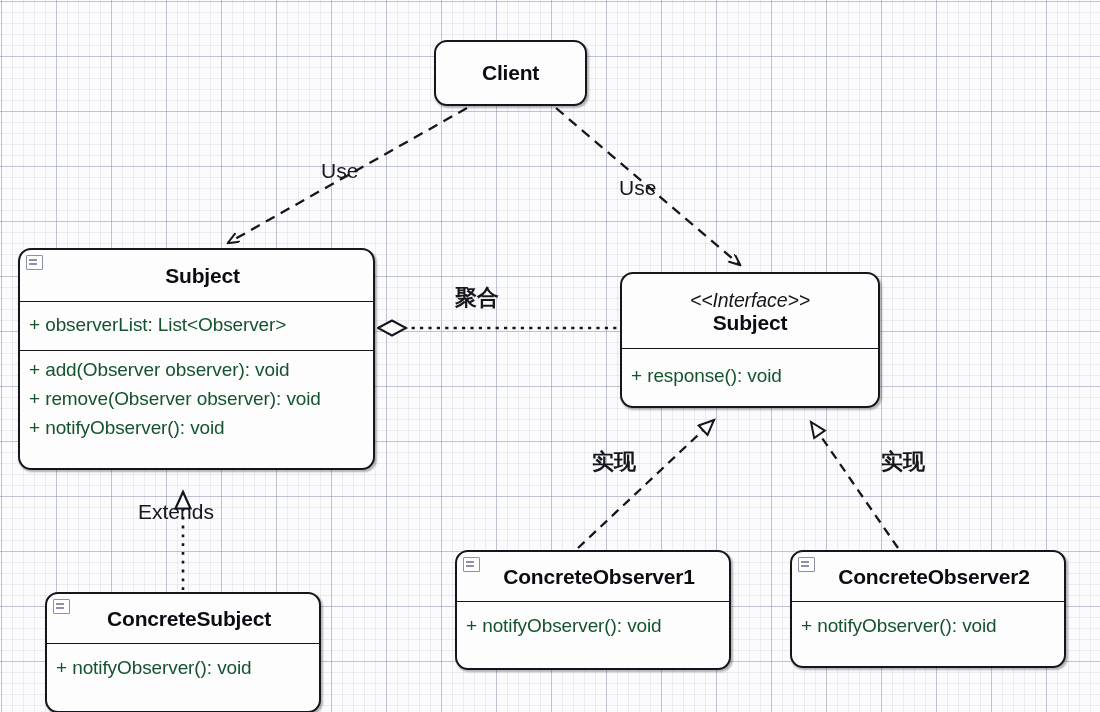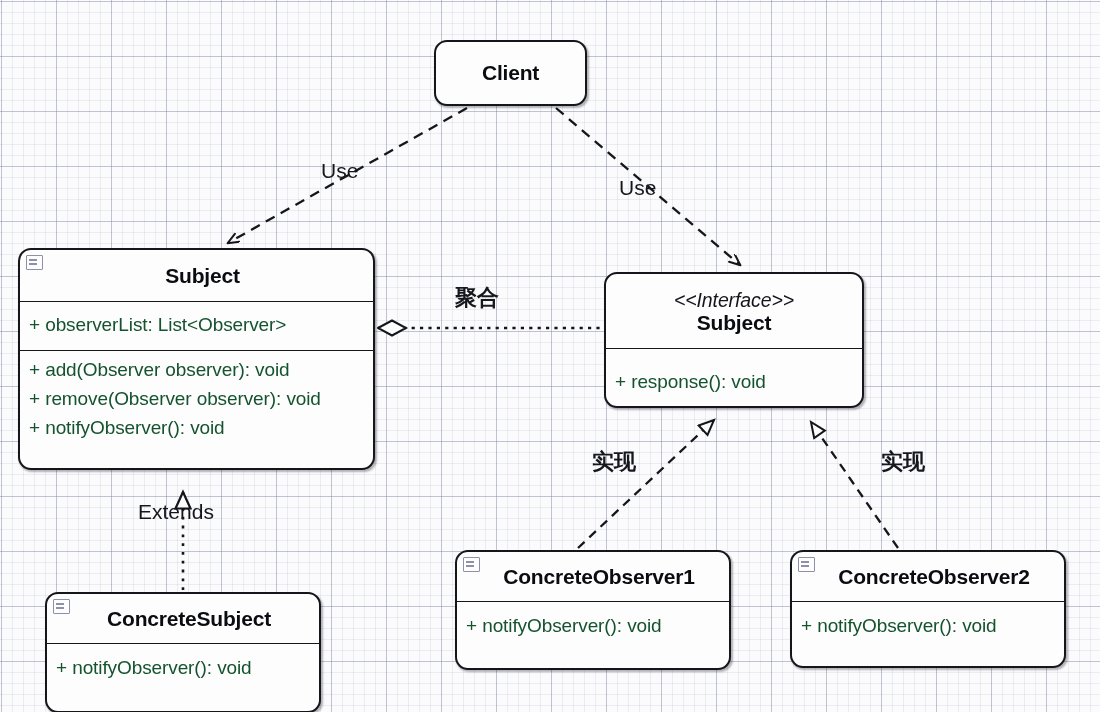--- a/index.html
+++ b/index.html
@@ -123,30 +123,30 @@
   }
   .edge-label.cjk {
     font-family: "DejaVu Sans", "Liberation Sans", sans-serif;
     font-size: 22px;
     font-weight: 700;
   }
 
   
   #box-client      { left: 434px; top: 40px;  width: 153px; height: 66px; }
   #box-subject     { left: 18px;  top: 248px; width: 357px; height: 222px; }
-  #box-observer    { left: 604px; top: 272px; width: 260px; height: 136px; }
+  #box-observer    { left: 620px; top: 272px; width: 260px; height: 136px; }
   #box-concretesubject  { left: 45px;  top: 592px; width: 276px; height: 121px; }
   #box-concreteobserver1{ left: 455px; top: 550px; width: 276px; height: 120px; }
   #box-concreteobserver2{ left: 790px; top: 550px; width: 276px; height: 118px; }
 
   #box-client .cmp-title        { height: 100%; }
   #box-subject .cmp-title       { height: 51px; }
   #box-subject .cmp-attrs       { height: 49px; padding-top: 9px; }
   #box-observer .cmp-title      { height: 74px; padding-top: 2px; }
-  #box-observer .cmp-body       { padding-top: 19px; }
+  #box-observer .cmp-body       { padding-top: 13px; }
   .cmp-title.with-badge         { padding-left: 12px; }
   #box-concretesubject .cmp-title,
   #box-concreteobserver1 .cmp-title,
   #box-concreteobserver2 .cmp-title { height: 49px; }
   #box-concretesubject .cmp-body,
   #box-concreteobserver1 .cmp-body,
   #box-concreteobserver2 .cmp-body { padding-top: 10px; }
 </style>
 </head>
 <body>

